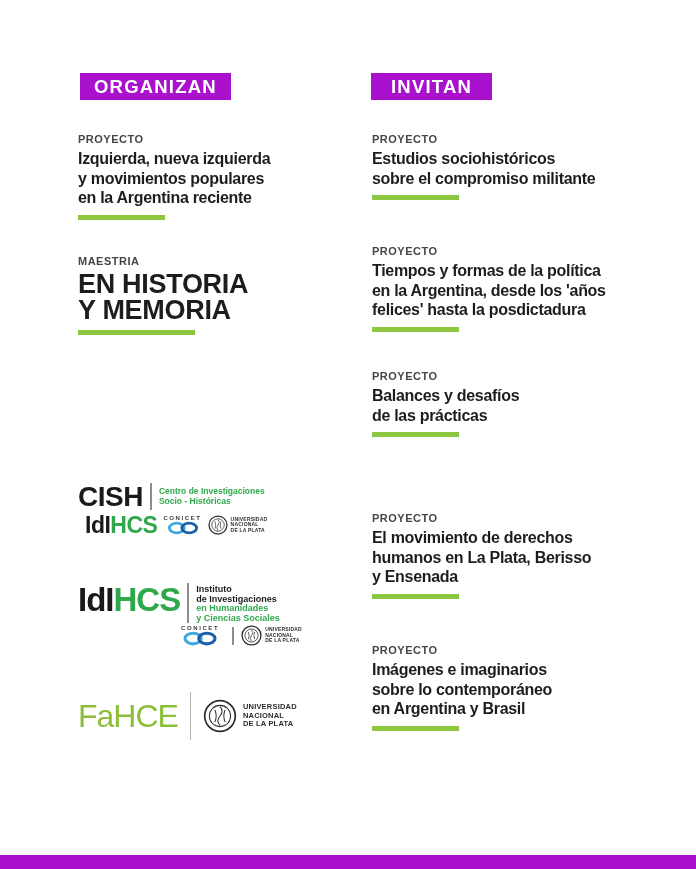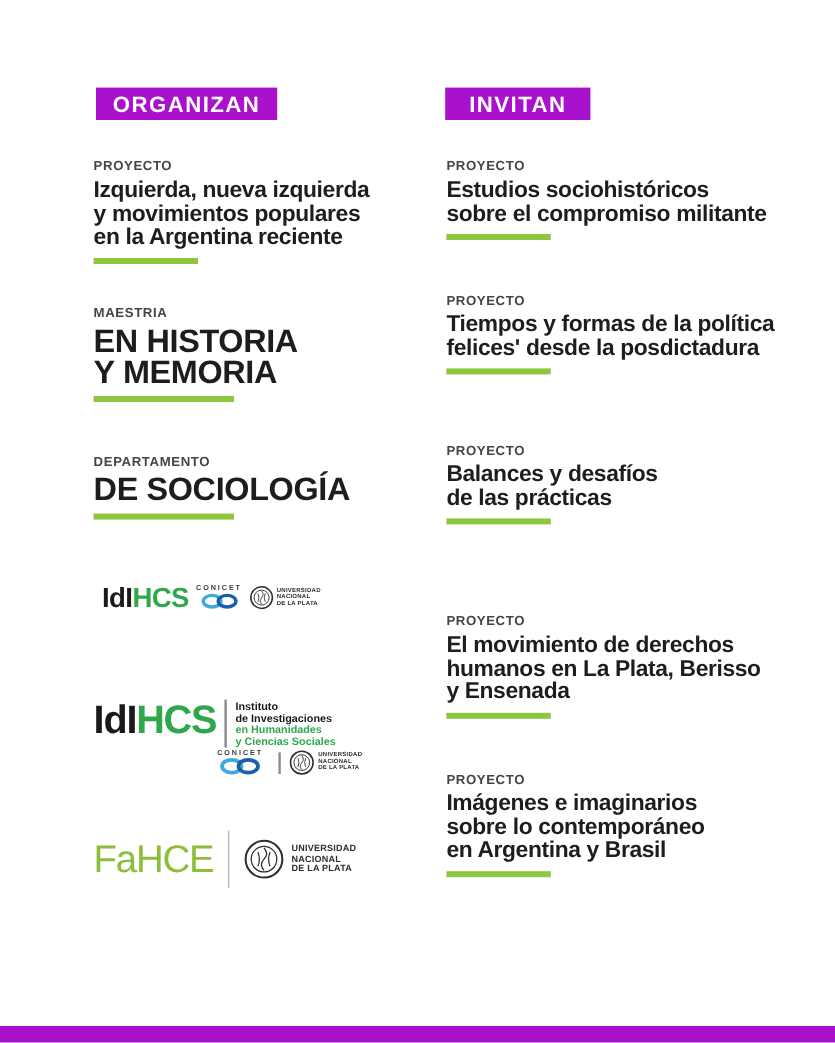--- a/index.html
+++ b/index.html
@@ -13,21 +13,21 @@
     position:absolute;height:27px;line-height:27px;
     background:var(--purple,#a911cd);color:#ffffff;
     font-weight:bold;font-size:18.5px;letter-spacing:1.2px;
     padding:0 14px;text-align:center;
   }
   .block{position:absolute;}
   .label{
     font-size:11px;line-height:13px;font-weight:bold;
     color:var(--label-gray,#454544);letter-spacing:.5px;margin-bottom:3px;
   }
-  .title{font-size:19px;line-height:19.5px;font-weight:bold;letter-spacing:-.3px;color:var(--ink,#1d1d1b);}
+  .title{font-size:16px;line-height:19.5px;font-weight:bold;letter-spacing:-.3px;color:var(--ink,#1d1d1b);}
   .title-big{font-size:27px;line-height:26px;letter-spacing:-.3px;}
   .bar{height:5px;width:87px;background:var(--green,#8dc63f);margin-top:7px;}
   .bar-wide{width:117px;}
   .bottom-bar{position:absolute;left:0;top:855px;width:696px;height:14px;background:var(--purple,#a911cd);}
 
   
   .row{display:flex;align-items:center;}
   .row-top{display:flex;align-items:flex-start;}
   .vline{width:2px;background:#8c8c8c;align-self:stretch;margin:0 7px;}
   .vline-thin{width:1px;background:#b4b4b4;margin:0 12px;}
@@ -76,29 +76,30 @@
 
   <section class="block" style="left:78px;top:255px;">
     <div class="label">MAESTRIA</div>
     <div class="title title-big">
       <div>EN HISTORIA</div>
       <div>Y MEMORIA</div>
     </div>
     <div class="bar bar-wide"></div>
   </section>
 
-  <section class="block" style="left:78px;top:379px;">
-    <div class="label">DEPARTAMENTO</div>
-    <div class="title title-big">
-      <div>DE SOCIOLOGÍA</div>
-    </div>
-    <div class="bar bar-wide"></div>
-  </section>
 
   <div class="block" style="left:78px;top:483px;">
+    <div class="row-top">
+      <div class="cish-word">CISH</div>
+      <div class="vline"></div>
+      <div class="cish-desc">
+        <div>Centro de Investigaciones</div>
+        <div>Socio - Históricas</div>
+      </div>
+    </div>
     <div class="cish-row2">
       <div class="idihcs-sm"><span class="ink">IdI</span><span class="grn">HCS</span></div>
       <div class="conicet">
         <span class="conicet-text">CONICET</span>
         <svg class="infinity" width="34" height="14" viewBox="0 0 60 24">
           <ellipse class="inf-l" cx="19" cy="12" rx="13" ry="8.5"></ellipse>
           <ellipse class="inf-r" cx="41" cy="12" rx="13" ry="8.5"></ellipse>
         </svg>
       </div>
       <div class="unlp">
@@ -175,21 +176,22 @@
       <div>sobre el compromiso militante</div>
       <div></div>
     </div>
     <div class="bar"></div>
   </section>
 
   <section class="block" style="left:372px;top:245px;">
     <div class="label">PROYECTO</div>
     <div class="title">
       <div>Tiempos y formas de la política</div>
-      <div>felices' desde la posdictadura</div>
+      <div>en la Argentina, desde los 'años</div>
+      <div>felices' hasta la posdictadura</div>
     </div>
     <div class="bar"></div>
   </section>
 
   <section class="block" style="left:372px;top:370px;">
     <div class="label">PROYECTO</div>
     <div class="title">
       <div>Balances y desafíos</div>
       <div>de las prácticas</div>
     </div>

